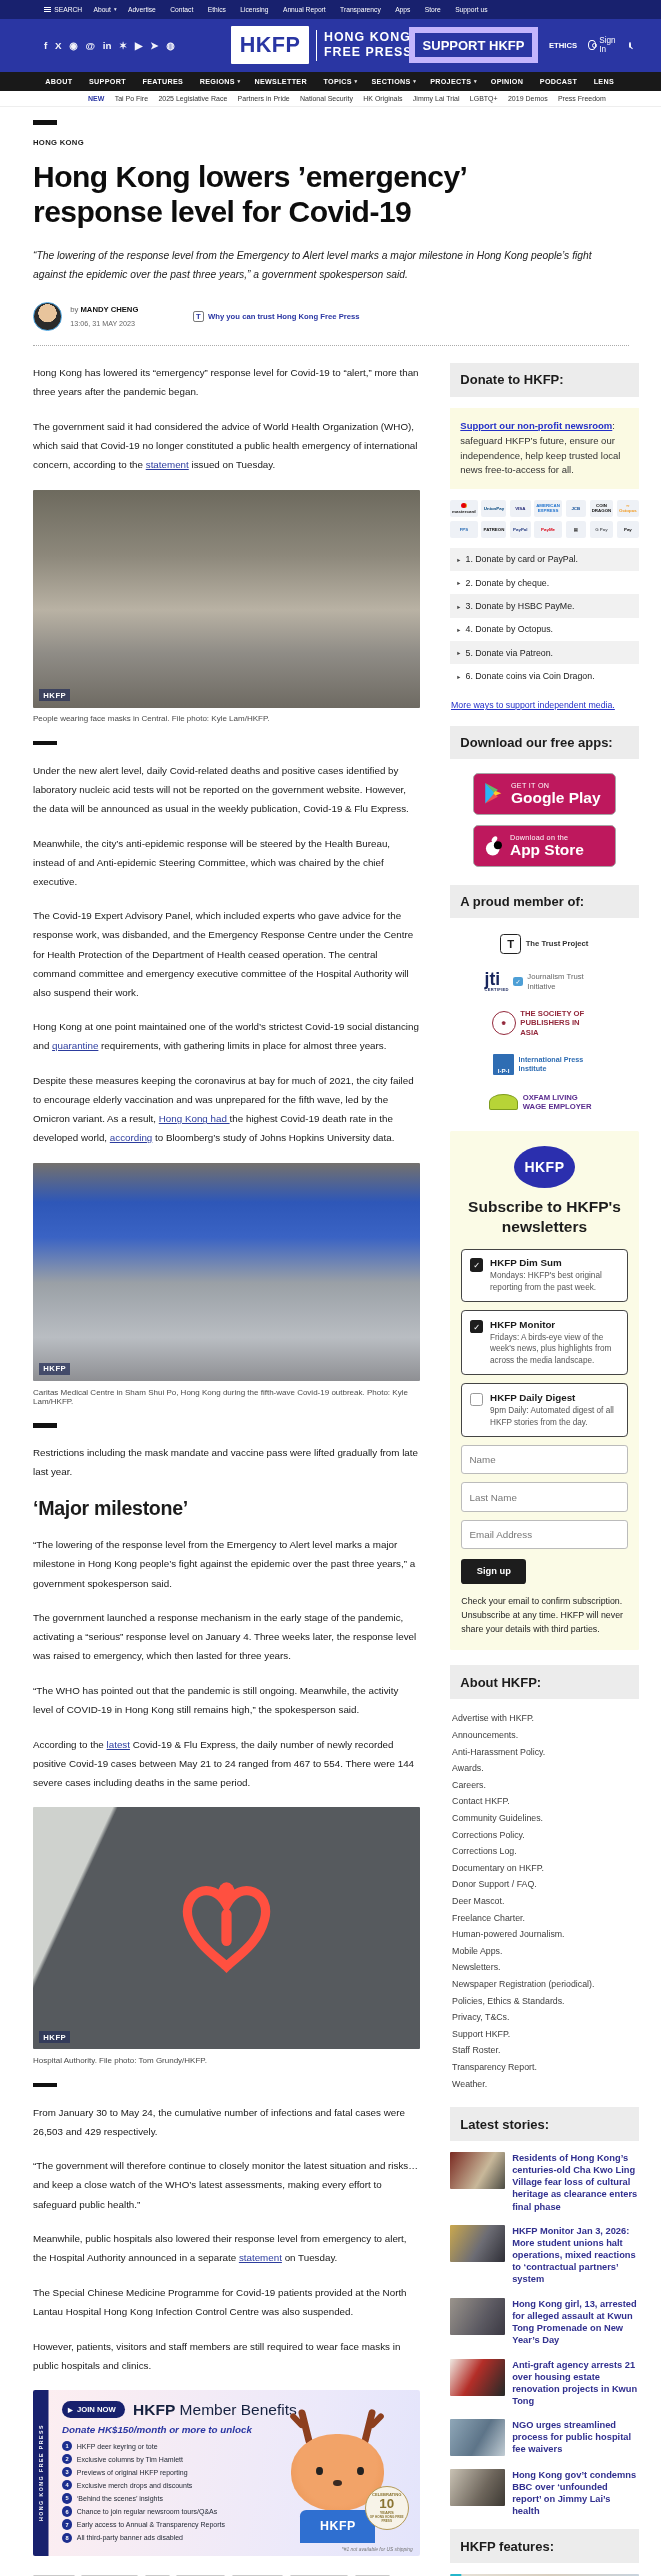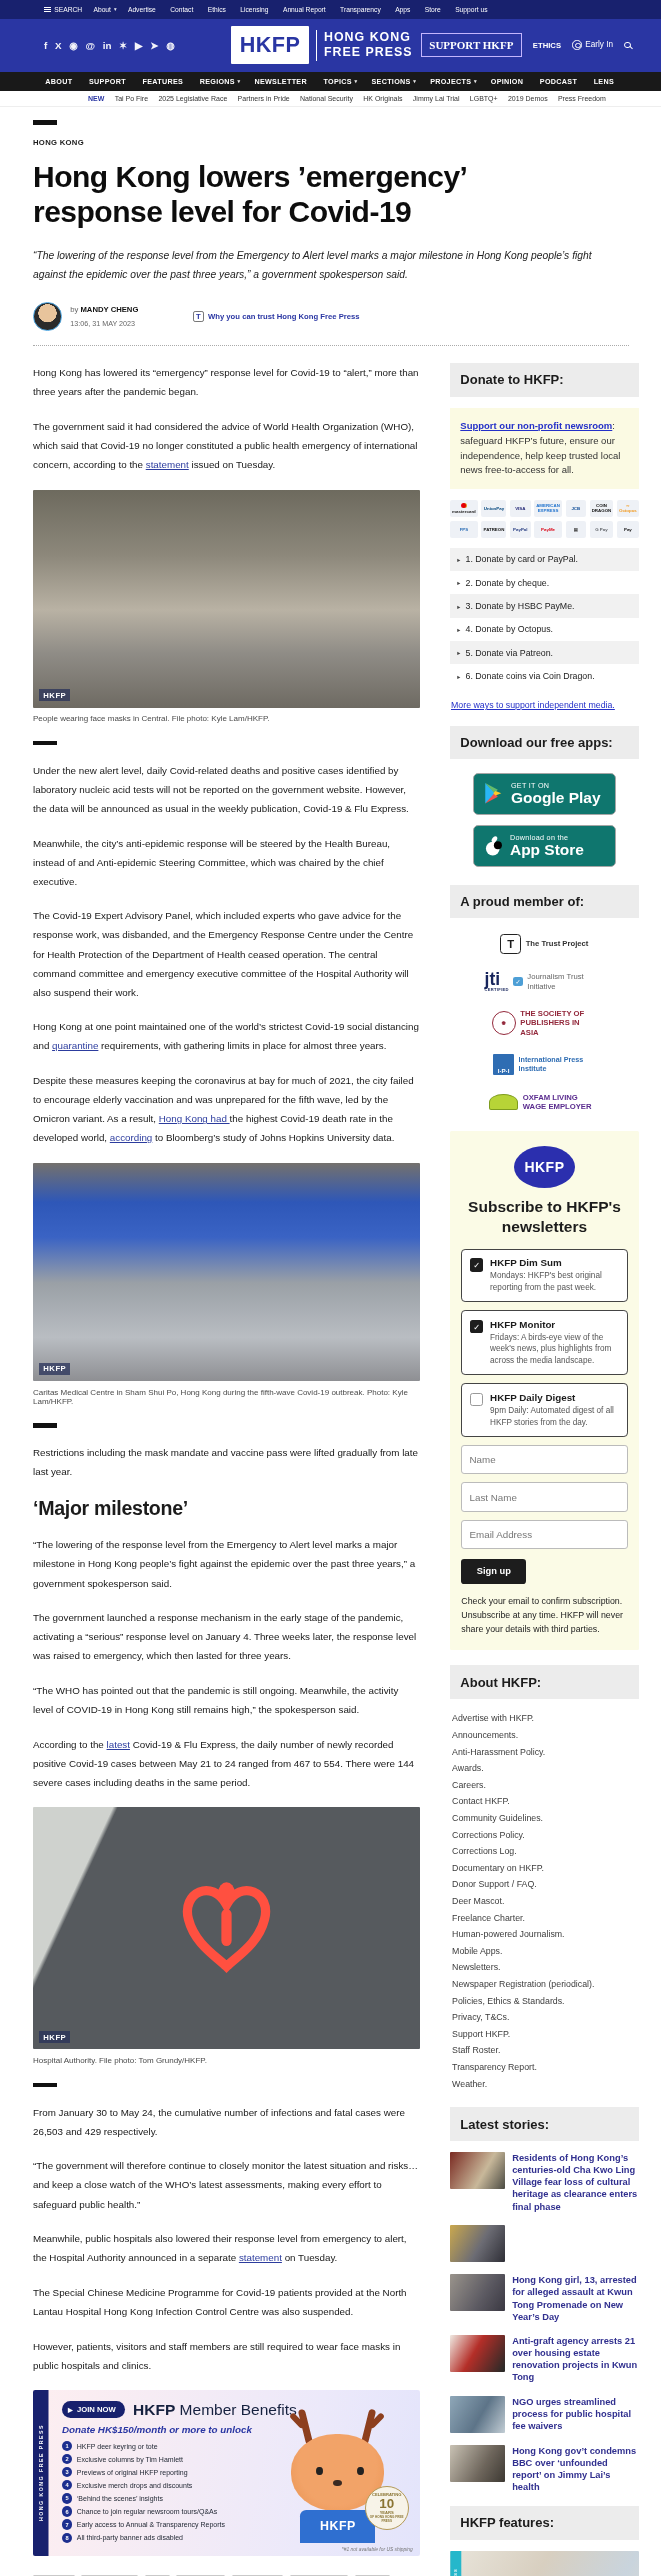--- a/index.html
+++ b/index.html
@@ -20,21 +20,21 @@
   .caret{font-size:5.2px; opacity:.9;}
 
   
   .header{background:var(--blue); height:53px; display:flex; align-items:center; padding:0 31px 0 44px;}
   .socials{display:flex; gap:7.7px; align-items:center; color:#fff; font-size:9.8px; font-weight:700; width:185px;}
   .socials span{cursor:pointer; opacity:.95;}
   .logo{display:flex; align-items:center; gap:7.2px; margin:0 auto;}
   .logo .box{background:#fff; color:var(--blue); font-weight:800; font-size:21.6px; letter-spacing:0.5px; padding:6.2px 8.2px; border-radius:1px;}
   .logo .wordmark{border-left:1px solid #fff; padding-left:7.2px; color:#fff; font-weight:700; font-size:12.4px; letter-spacing:1px; line-height:1.25;}
   .hdr-right{display:flex; align-items:center; gap:11.3px; color:#fff; width:216px; justify-content:flex-end;}
-  .support-btn{border:1px solid #c4b5fd; padding:4.6px 7.2px; font-weight:800; font-size:11px; cursor:pointer; white-space:nowrap;font-family:Liberation Serif, serif;}
+  .support-btn{border:6px solid #c4b5fd; padding:4.6px 7.2px; font-weight:800; font-size:13px; cursor:pointer; white-space:nowrap;}
   .hdr-link{font-size:7.7px; font-weight:600; cursor:pointer;}
   .signin{display:flex; align-items:center; gap:3.6px; cursor:pointer;}
   .person{width:9.3px; height:9.3px; border:1px solid #fff; border-radius:50%; position:relative; display:inline-block;}
   .person::before{content:''; position:absolute; left:2.1px; top:1.5px; width:3.1px; height:3.1px; border:0.8px solid #fff; border-radius:50%;}
   .mag{width:6.7px; height:6.7px; border:1px solid #fff; border-radius:50%; position:relative; display:inline-block; cursor:pointer;}
   .mag::after{content:''; position:absolute; width:4.1px; height:1.3px; background:#fff; transform:rotate(45deg); right:-3.1px; bottom:-1px;}
 
   
   .mainnav{background:var(--nav); height:19px; display:flex; align-items:center; justify-content:center; gap:14px;}
   .mainnav .nv{color:#fff; font-size:7.2px; font-weight:700; letter-spacing:0.3px; cursor:pointer; display:flex; gap:2.6px; align-items:center;}
@@ -114,21 +114,21 @@
   .jti-mark{font-weight:800; font-size:12.4px; color:#17255c; line-height:.8;margin-top:40px;}
   .jti-cert{font-size:4.1px; font-weight:800; color:#17255c; letter-spacing:0.3px;}
   .jti-chk{width:9.3px; height:9.3px; background:#4d9fd6; border-radius:2.1px; color:#fff; font-size:6.2px; display:flex; align-items:center; justify-content:center;}
   .tlogo .soft{color:#666; font-weight:400;}
   .sopa-c{width:15.5px; height:15.5px; min-width:15.5px; border:1.3px solid #93293c; border-radius:50%; color:#93293c; font-size:5.2px; display:flex; align-items:center; justify-content:center; font-weight:800;}
   .sopa-t{color:#93293c !important;}
   .ipi-b{width:14.4px; height:14.4px; background:#2f6db3; color:#fff; font-size:4.6px; font-weight:800; display:flex; align-items:flex-end; justify-content:center; border-radius:1px; padding-bottom:1px;}
   .ipi-t{color:#2f6db3 !important; font-weight:bold; font-size:7.2px !important;}
   .ox-g{width:20.6px; height:12.4px; background:#b7d437; border-radius:50% 50% 2.1px 2.1px; border:1px solid #7e9c1e;}
   .ox-t{color:#5b2d8f !important;}
-  .store-badge{background:#0f766e; border:0.8px solid #a6a6a6; color:#fff; border-radius:5.2px; width:143px; height:42px; display:flex; align-items:center; gap:8.2px; padding:0 10.3px; cursor:pointer;}
+  .store-badge{background:#be185d; border:0.8px solid #a6a6a6; color:#fff; border-radius:5.2px; width:143px; height:42px; display:flex; align-items:center; gap:8.2px; padding:0 10.3px; cursor:pointer;}
   .sb-txt .top{font-size:7.2px; letter-spacing:0.3px;}
   .sb-txt .bottom{font-size:15.5px; font-weight:600; line-height:1.05;}
 
   
   .paygrid{display:grid; grid-template-columns:repeat(7,1fr); gap:7.2px; margin-bottom:18.5px;}
   .ptile{background:#eef1f6; border-radius:4.1px; height:40px; display:flex; flex-direction:column; align-items:center; justify-content:center; gap:1px; font-weight:800; font-size:7.7px; cursor:pointer; text-align:center; padding:2.1px;}
   .mc-circles{display:flex;}
   .mc-circles i{width:11.3px; height:11.3px; border-radius:50%; display:block;}
   .mc-circles i:first-child{background:#eb001b;}
   .mc-circles i:last-child{background:#f79e1b; margin-left:-4.6px; mix-blend-mode:multiply;}
@@ -273,21 +273,21 @@
     <span class="box">HKFP</span>
     <span class="wordmark">
       <span>HONG KONG</span><br><span>FREE PRESS</span>
     </span>
   </div>
   <div class="hdr-right">
     <span class="support-btn">SUPPORT HKFP</span>
     <span class="hdr-link">ETHICS</span>
     <span class="signin">
       <span class="person"></span>
-      <span>Early In</span>
+      <span>Sign In</span>
     </span>
     <span class="mag"></span>
   </div>
 </div>
 
 <div class="mainnav">
 
     <span class="nv">
       <span>ABOUT</span>
       <span class="caret"></span>
@@ -761,20 +761,21 @@
     <div class="band">Latest stories:</div>
     <div>
 
         <div class="story">
           <span class="thumb"></span>
           <span class="st">Residents of Hong Kong’s centuries-old Cha Kwo Ling Village fear loss of cultural heritage as clearance enters final phase</span>
         </div>
 
         <div class="story">
           <span class="thumb"></span>
+          <span class="st">HKFP Monitor Jan 3, 2026: More student unions halt operations, mixed reactions to ‘contractual partners’ system</span>
         </div>
 
         <div class="story">
           <span class="thumb"></span>
           <span class="st">Hong Kong girl, 13, arrested for alleged assault at Kwun Tong Promenade on New Year’s Day</span>
         </div>
 
         <div class="story">
           <span class="thumb"></span>
           <span class="st">Anti-graft agency arrests 21 over housing estate renovation projects in Kwun Tong</span>

